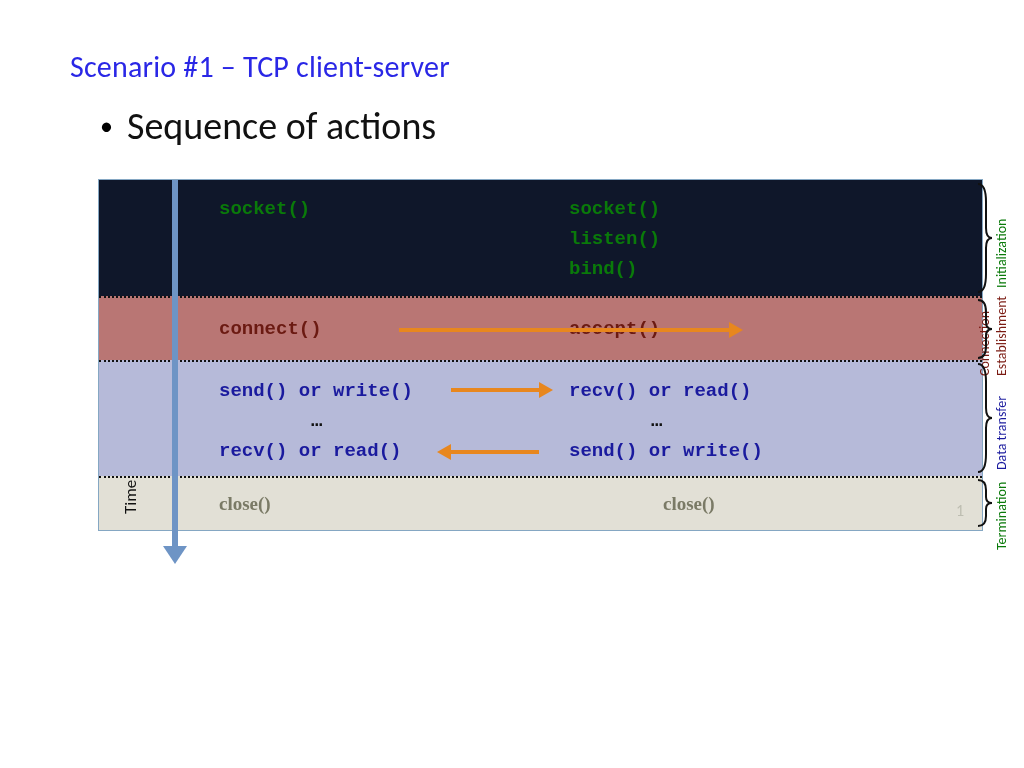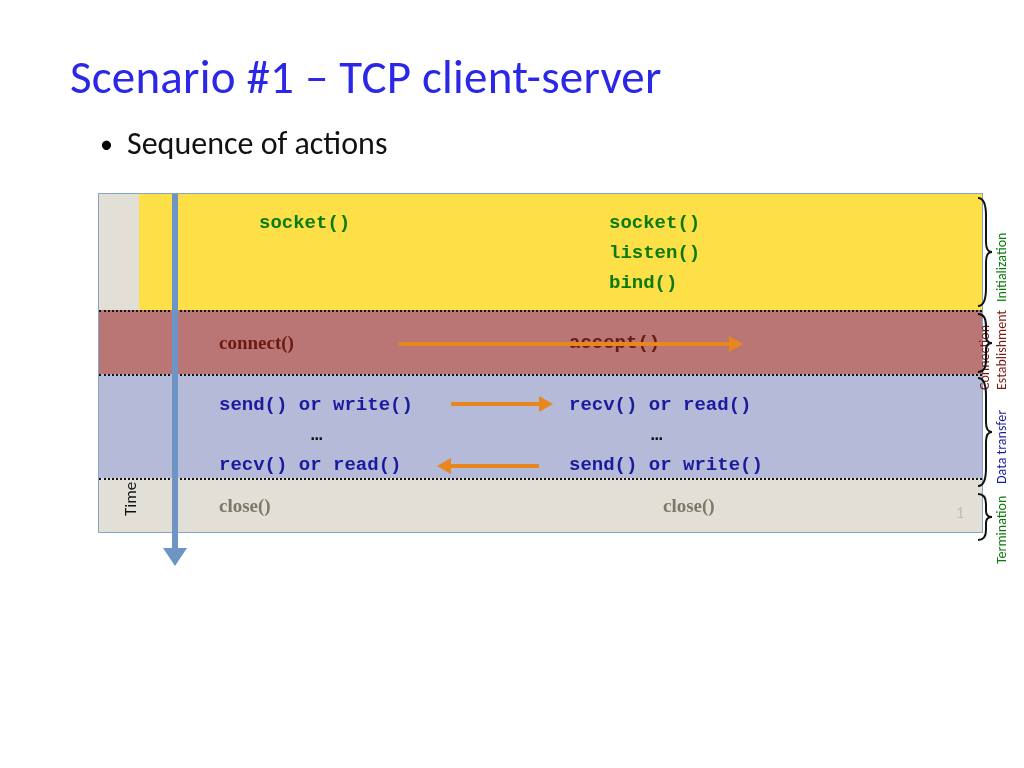--- a/index.html
+++ b/index.html
@@ -12,34 +12,34 @@
     position: relative;
     overflow: hidden;
   }
   .slide {
     position: absolute;
     inset: 0;
     padding: 48px 60px 0 70px;
   }
   .title {
     color: #2a27e6;
-    font-size: 47px;
+    font-size: 30px;
     font-weight: 400;
     margin: 0 0 18px 0;
     letter-spacing: 0.2px;
   }
   .bullet-row {
     display: flex;
     align-items: center;
     gap: 14px;
     margin-bottom: 30px;
     padding-left: 30px;
   }
   .bullet-dot { font-size: 26px; line-height: 1; }
-  .bullet-text { font-size: 32px; color: #111; }
+  .bullet-text { font-size: 38px; color: #111; }
   .col-heads {
     display: flex;
     font-size: 24px;
     font-weight: 700;
     color: #111;
     padding: 0 0 8px 0;
   }
   .col-heads .c1 { width: 470px; padding-left: 120px; }
   .col-heads .c2 { }
   .diagram {
@@ -57,21 +57,21 @@
   }
   .band:first-child { border-top: none; }
   .band .col {
     font-family: "Courier New", monospace;
     font-weight: 700;
     font-size: 19px;
     padding: 14px 0 14px 0;
   }
   .band .col.client { width: 470px; padding-left: 120px; }
   .band .col.server { flex: 1; }
-  .band.init   { background: #fde047; margin-left: 40px; }
+  .band.init   { background: #0f172a; }
   .band.init .col { color: #0a7a0a; }
   .band.est    { background: #b97674; }
   .band.est .col { color: #6b1a12; }
   .band.data   { background: #b6bad9; }
   .band.data .col { color: #1a1a9e; }
   .band.term   { background: #e2e0d6; }
   .band.term .col { color: #7a7a66; font-family: Liberation Serif, serif; }
   .row { height: 30px; display: flex; align-items: center; }
   .ell { padding-left: 92px; color: #111; font-weight: 700; }
   .ell.srv { padding-left: 82px; }
@@ -176,30 +176,30 @@
         <div class="row">socket()</div>
       </div>
       <div class="col server">
         <div class="row">socket()</div>
         <div class="row">listen()</div>
         <div class="row">bind()</div>
       </div>
     </div>
 
     <div class="band est" style="height:64px;">
-      <div class="col client" style="display:flex;align-items:center;font-family:Liberation Serif, serif;">
+      <div class="col client" style="display:flex;align-items:center;">
         <span>connect()</span>
       </div>
       <div class="col server" style="display:flex;align-items:center;">
         <span>accept()</span>
       </div>
       <div class="arrow right" style="left:300px; width:330px; top:30px;"></div>
     </div>
 
-    <div class="band data" style="height:104px;">
+    <div class="band data" style="height:116px;">
       <div class="col client">
         <div class="row">send() or write()</div>
         <div class="row ell">…</div>
         <div class="row">recv() or read()</div>
       </div>
       <div class="col server" style="padding-left:0;">
         <div class="row" style="padding-left:0;">recv() or read()</div>
         <div class="row ell srv">…</div>
         <div class="row" style="padding-left:0;">send() or write()</div>
       </div>

